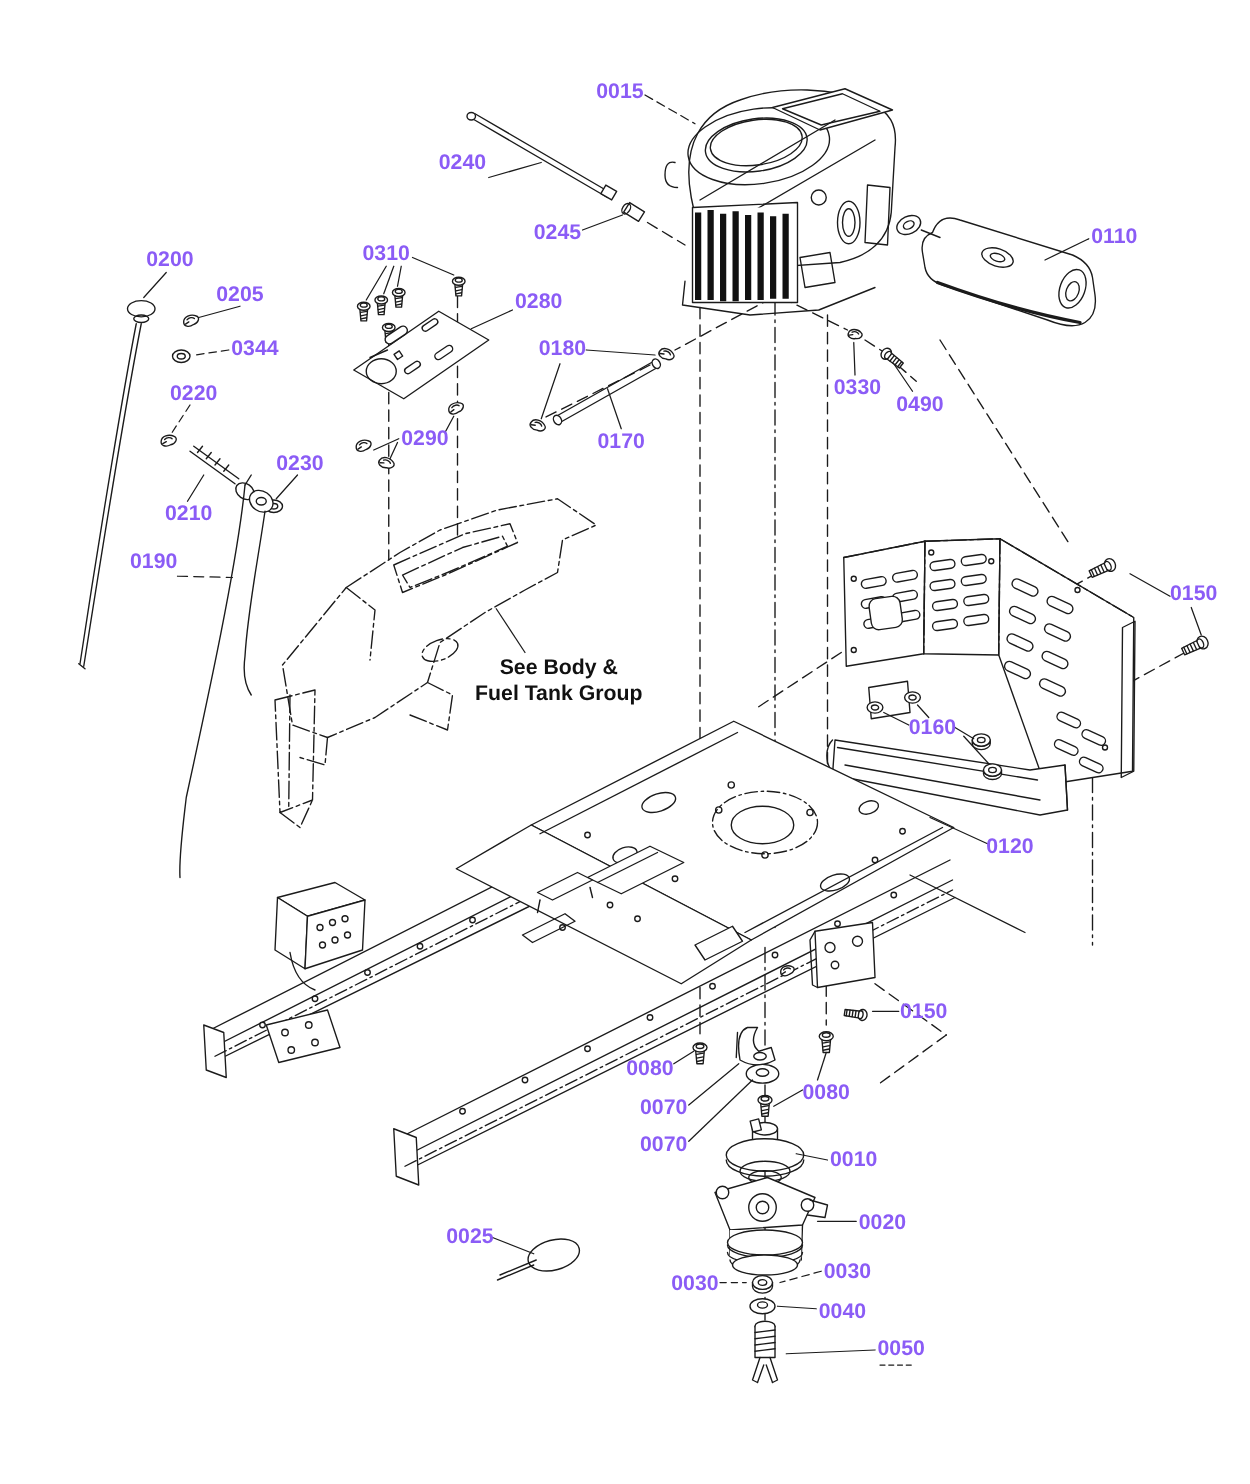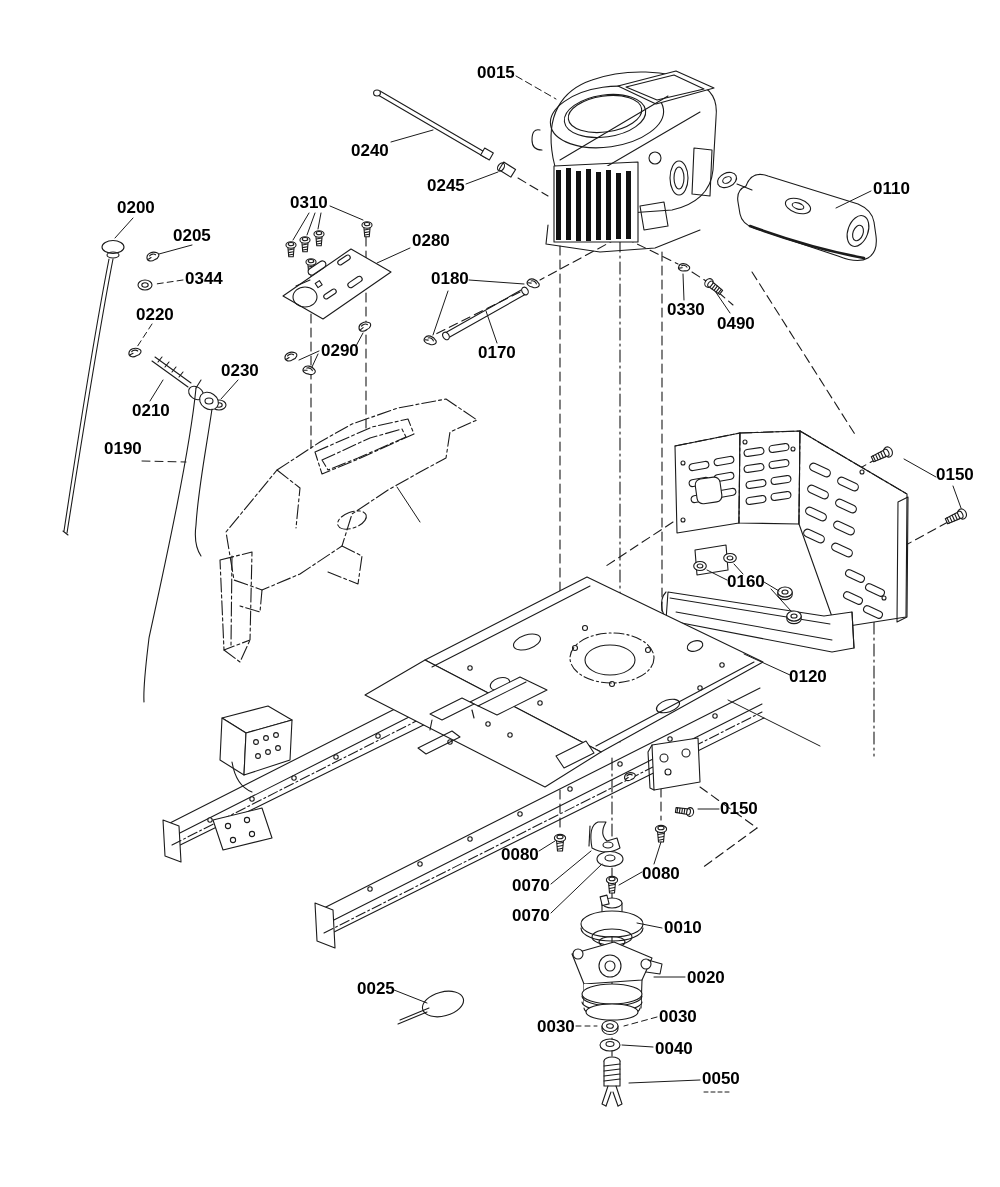--- a/index.html
+++ b/index.html
@@ -1,19 +1,19 @@
 <!DOCTYPE html>
 <html><head>
 <meta charset="utf-8">
 <style>
   html,body{margin:0;padding:0;background:#fff;}
   #stage{position:relative;width:1000px;height:1187px;background:#fff;overflow:hidden;
          font-family:"Liberation Sans",sans-serif;}
   #art{position:absolute;left:0;top:0;}
-  .lbl{position:absolute;font-weight:bold;font-size:17px;color:#000000;white-space:nowrap;
+  .lbl{position:absolute;font-weight:bold;font-size:17px;color:#8b5cf6;white-space:nowrap;
        letter-spacing:0px;line-height:17px;}
   .note{position:absolute;font-weight:bold;font-size:17px;color:#111;text-align:center;
         line-height:21px;}
   svg *{vector-effect:non-scaling-stroke;}
 </style>
 </head>
 <body>
 
 <div id="stage">
 
@@ -464,21 +464,21 @@
     <line x1="394" y1="990" x2="427" y2="1003"></line>
     <line x1="576" y1="1026" x2="597" y2="1026" stroke-dasharray="5 4"></line>
     <line x1="657" y1="1017" x2="624" y2="1026" stroke-dasharray="6 4"></line>
     <line x1="653" y1="1047" x2="622" y2="1045"></line>
     <line x1="700" y1="1080" x2="629" y2="1083"></line>
     <line x1="704" y1="1092" x2="732" y2="1092" stroke-dasharray="4 3"></line>
   </g>
 </svg>
 
 <div class="lbl" style="left:477px;top:64px">0015</div>
-<div class="lbl" style="left:351px;top:142px">0240</div>
+<div class="lbl" style="left:351px;top:121px">0240</div>
 <div class="lbl" style="left:427px;top:177px">0245</div>
 <div class="lbl" style="left:873px;top:180px">0110</div>
 <div class="lbl" style="left:117px;top:199px">0200</div>
 <div class="lbl" style="left:173px;top:227px">0205</div>
 <div class="lbl" style="left:185px;top:270px">0344</div>
 <div class="lbl" style="left:290px;top:194px">0310</div>
 <div class="lbl" style="left:412px;top:232px">0280</div>
 <div class="lbl" style="left:431px;top:270px">0180</div>
 <div class="lbl" style="left:667px;top:301px">0330</div>
 <div class="lbl" style="left:717px;top:315px">0490</div>
@@ -497,14 +497,18 @@
 <div class="lbl" style="left:512px;top:877px">0070</div>
 <div class="lbl" style="left:512px;top:907px">0070</div>
 <div class="lbl" style="left:664px;top:919px">0010</div>
 <div class="lbl" style="left:687px;top:969px">0020</div>
 <div class="lbl" style="left:357px;top:980px">0025</div>
 <div class="lbl" style="left:537px;top:1018px">0030</div>
 <div class="lbl" style="left:659px;top:1008px">0030</div>
 <div class="lbl" style="left:655px;top:1040px">0040</div>
 <div class="lbl" style="left:702px;top:1070px">0050</div>
 
-
+<div class="note" style="left:377px;top:523px;width:140px">
+  <div>See Body &amp;</div>
+  <div>Fuel Tank Group</div>
 </div>
 
+</div>
+
 </body></html>

